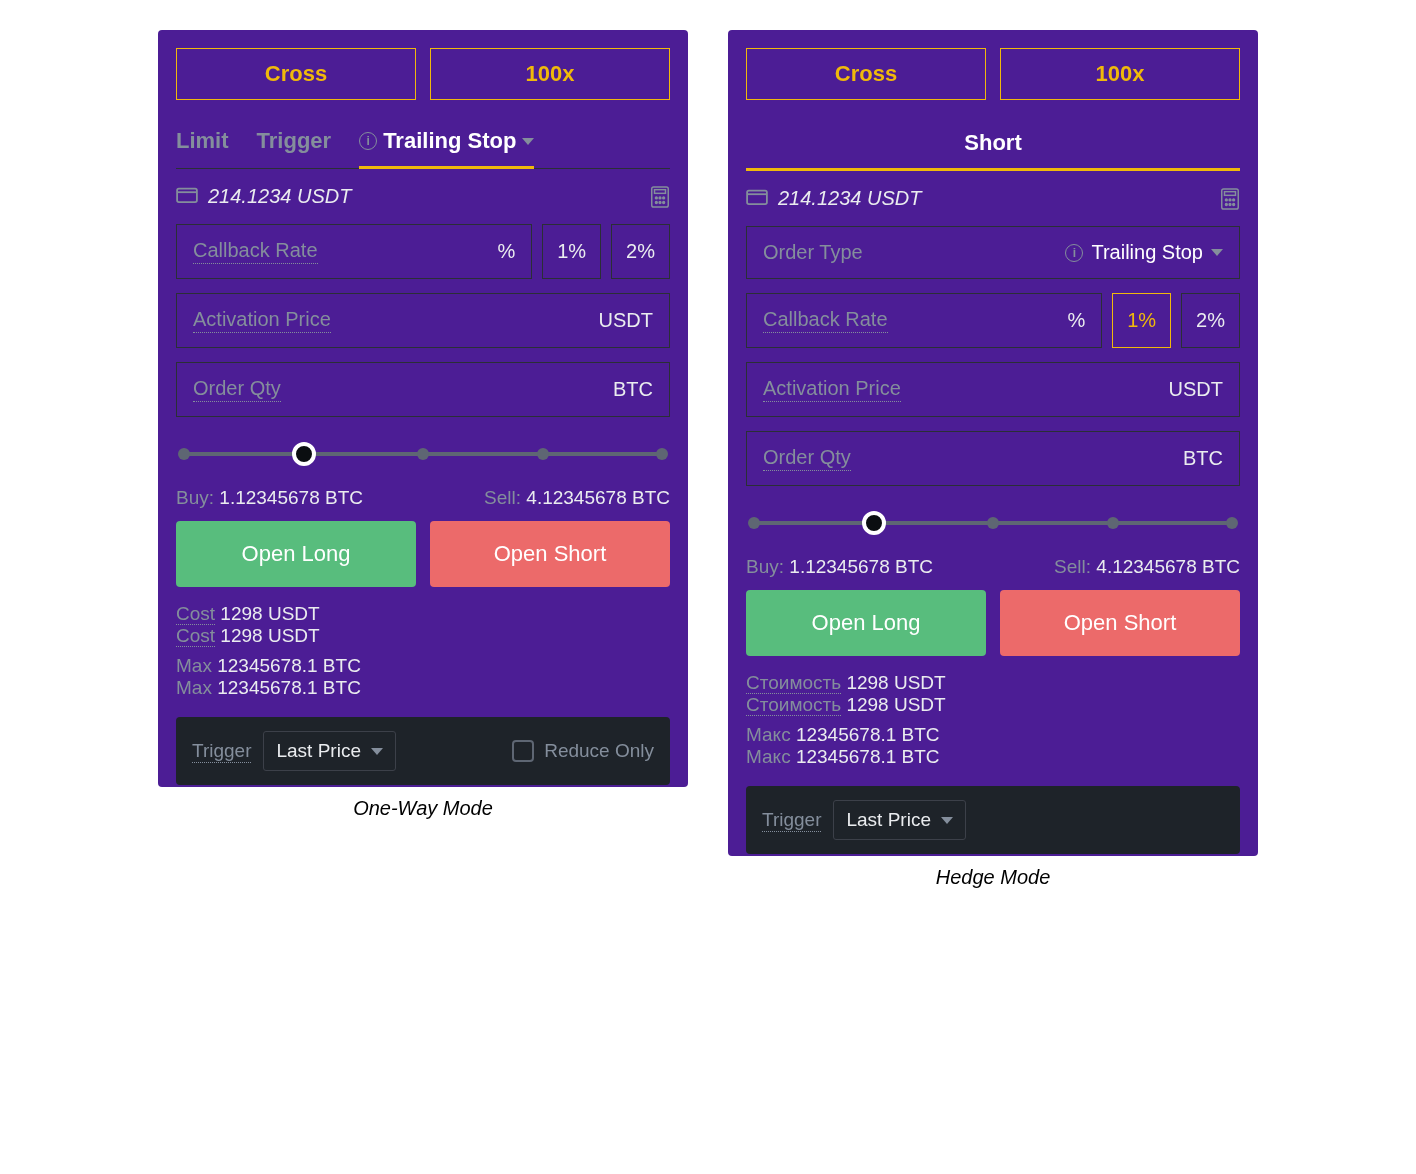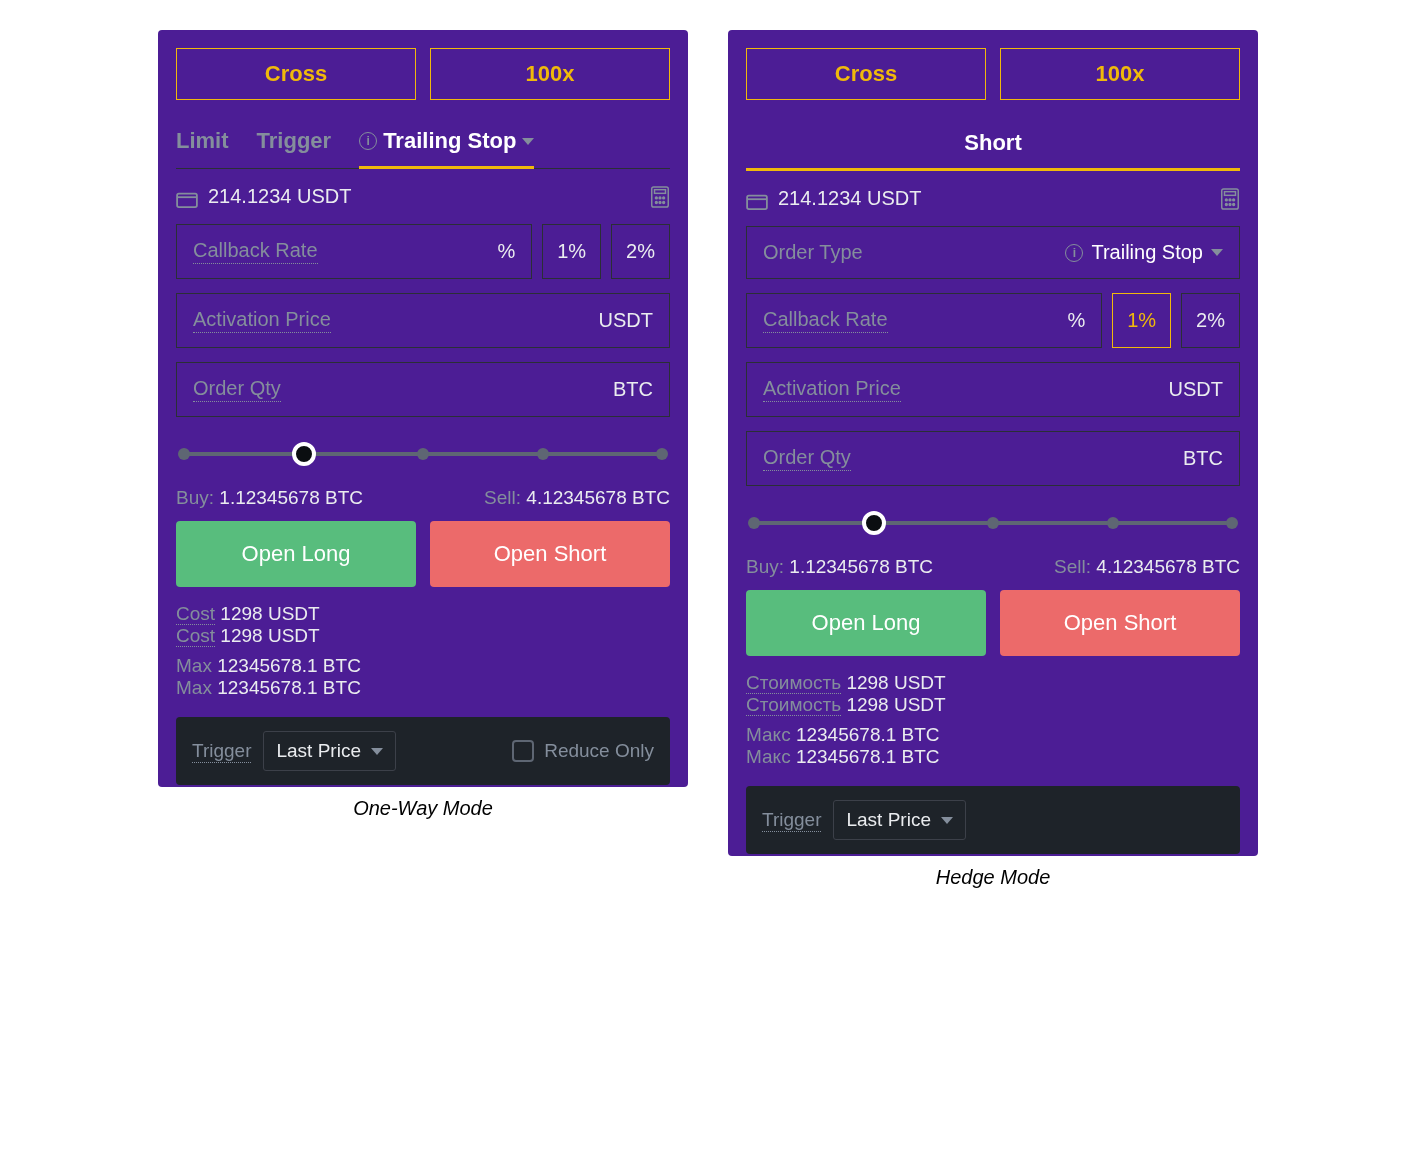--- a/index.html
+++ b/index.html
@@ -91,21 +91,21 @@
     height: 3px;
     background: #f0b90b;
   }
   .balance-row {
     display: flex;
     align-items: center;
     justify-content: space-between;
     margin-bottom: 16px;
     font-size: 20px;
   }
-  .balance-left { display: flex; align-items: flex-end; gap: 10px; color: #eaecef; }
+  .balance-left { display: flex; align-items: flex-start; gap: 10px; color: #eaecef; font-style: italic; }
   .info-icon {
     display: inline-flex;
     width: 18px; height: 18px;
     border: 1.5px solid #848e9c;
     color: #848e9c;
     border-radius: 50%;
     align-items: center; justify-content: center;
     font-size: 12px;
     font-weight: 700;
   }

